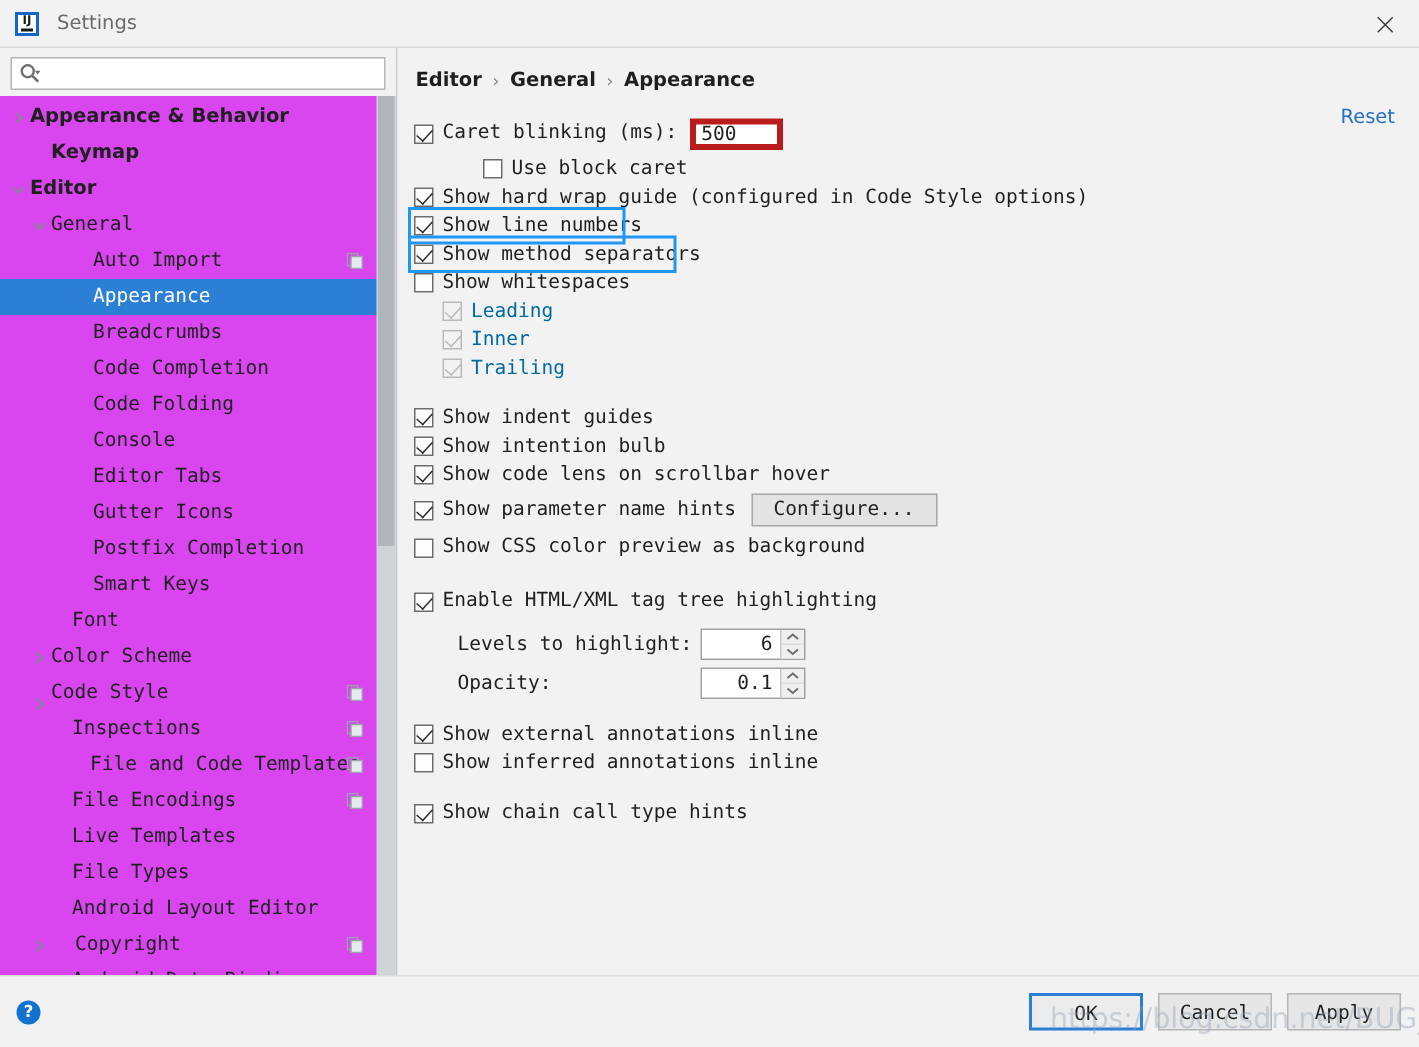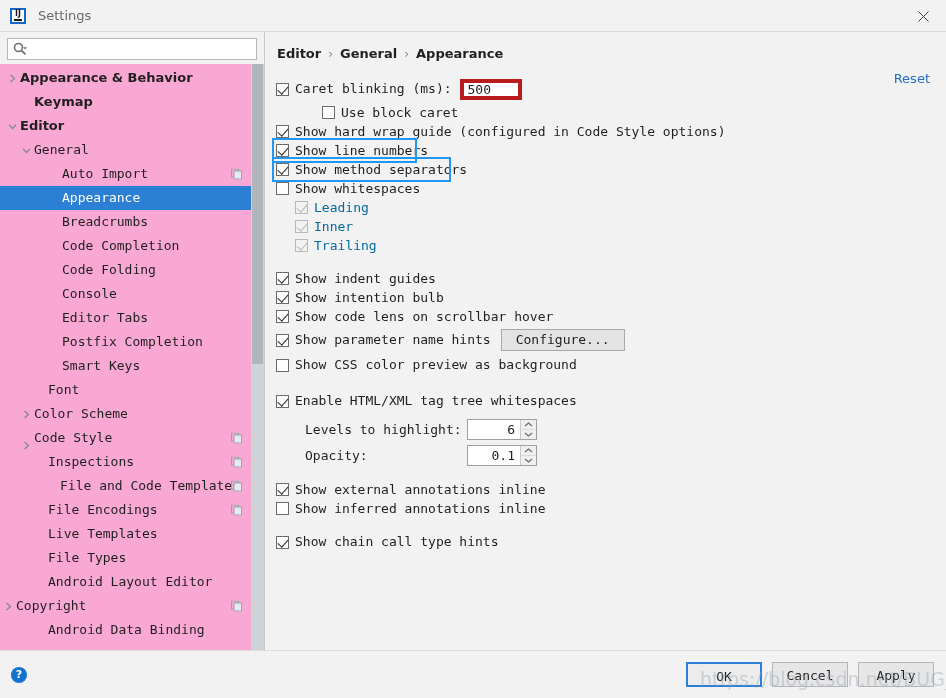--- a/index.html
+++ b/index.html
@@ -107,21 +107,21 @@
     height: 18px;
     font-size: 12px;
     font-family: "DejaVu Sans Mono", monospace;
     padding-left: 4px;
   }
 
   .tree {
     flex: 1 1 auto;
     overflow: hidden;
     position: relative;
-    background: #f9a8d4;
+    background: #d946ef;
     padding-top: 2px;
   }
   .tree-item {
     height: 24px;
     display: flex;
     align-items: center;
     font-size: 13px;
     color: #1f1f1f;
     white-space: nowrap;
     position: relative;
@@ -467,20 +467,24 @@
             <div class="tree-item" style="padding-left: 46px;">
               <span class="arrow"></span>
               <span class="tw-label">Console</span>
             </div>
             <div class="tree-item" style="padding-left: 46px;">
               <span class="arrow"></span>
               <span class="tw-label">Editor Tabs</span>
             </div>
             <div class="tree-item" style="padding-left: 46px;">
               <span class="arrow"></span>
+              <span class="tw-label">Gutter Icons</span>
+            </div>
+            <div class="tree-item" style="padding-left: 46px;">
+              <span class="arrow"></span>
               <span class="tw-label">Postfix Completion</span>
             </div>
             <div class="tree-item" style="padding-left: 46px;">
               <span class="arrow"></span>
               <span class="tw-label">Smart Keys</span>
             </div>
             <div class="tree-item" style="padding-left: 32px;">
               <span class="arrow"></span>
               <span class="tw-label">Font</span>
             </div>
@@ -541,21 +545,21 @@
               <span class="tw-label">Live Templates</span>
             </div>
             <div class="tree-item" style="padding-left: 32px;">
               <span class="arrow"></span>
               <span class="tw-label">File Types</span>
             </div>
             <div class="tree-item" style="padding-left: 32px;">
               <span class="arrow"></span>
               <span class="tw-label">Android Layout Editor</span>
             </div>
-            <div class="tree-item" style="">
+            <div class="tree-item" style="padding-left: 18px; gap: 16px;">
               <span class="arrow">
                 <svg width="9" height="9" viewBox="0 0 9 9">
                   <polyline points="2.5,1 6.5,4.5 2.5,8" fill="none" stroke="currentColor" stroke-width="1.3"></polyline>
                 </svg>
               </span>
               <span class="tw-label">Copyright</span>
               <span class="copy-ico">
                 <svg width="11" height="11" viewBox="0 0 11 11">
                   <rect x="0.5" y="0.5" width="7" height="8" fill="none" stroke="currentColor"></rect>
                   <rect x="3" y="2.5" width="7.5" height="8" fill="#e6ebef" stroke="currentColor"></rect>
@@ -651,21 +655,21 @@
 
         <div class="row" style="height:22px;">
           <div class="cb"></div>
           <span class="lbl">Show CSS color preview as background</span>
         </div>
 
         <div class="gap-14"></div>
 
         <div class="row" style="height:22px;">
           <div class="cb checked"></div>
-          <span class="lbl">Enable HTML/XML tag tree whitespaces</span>
+          <span class="lbl">Enable HTML/XML tag tree highlighting</span>
         </div>
 
         <div class="gap-6"></div>
 
         <div class="spinner-row">
           <span class="spinner-label">Levels to highlight:</span>
           <div class="spinner">
             <input type="text" value="6" style="">
             <div class="spin-btns">
               <div>

